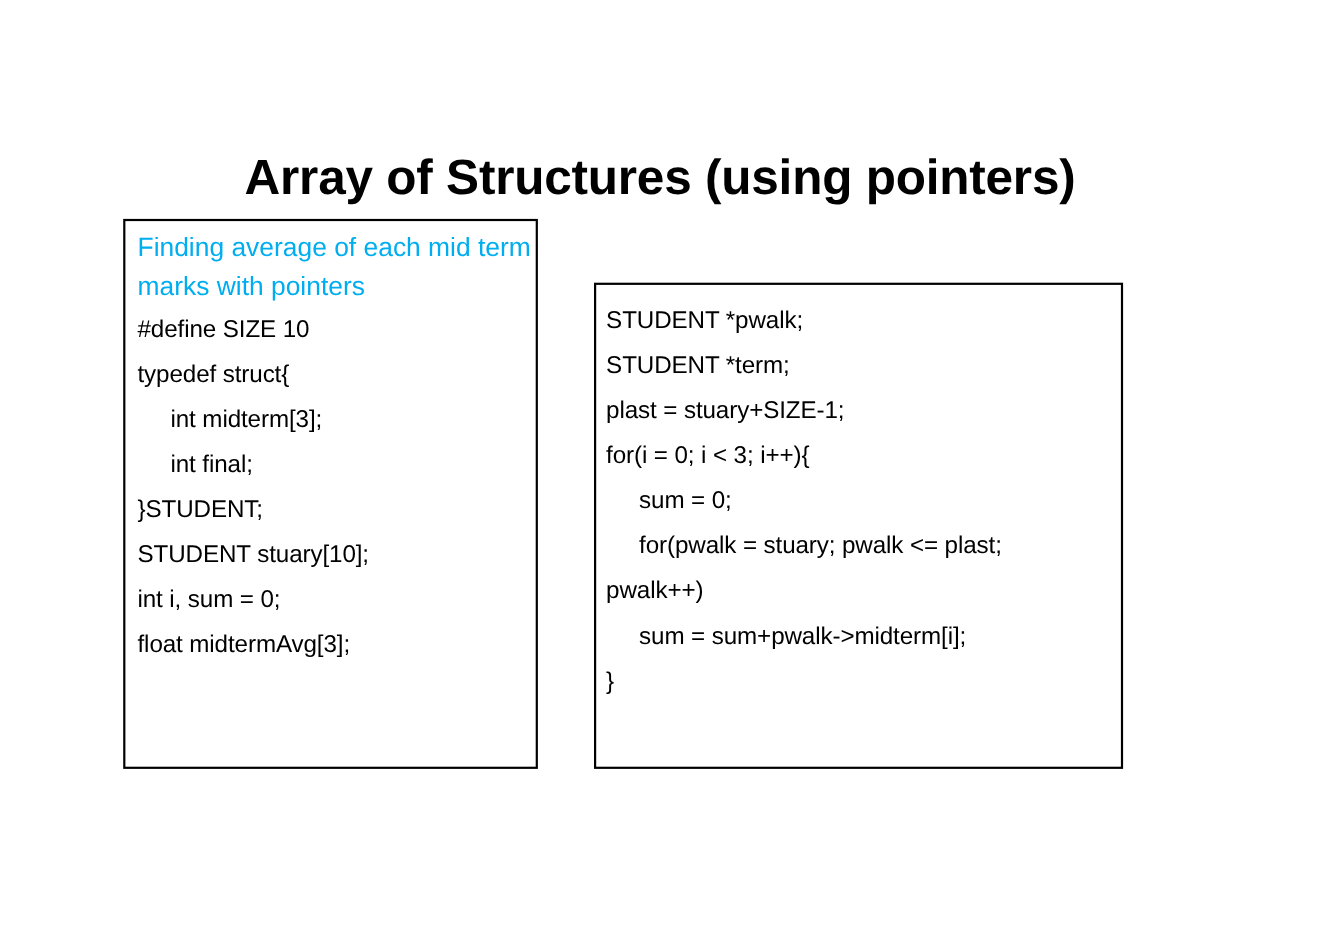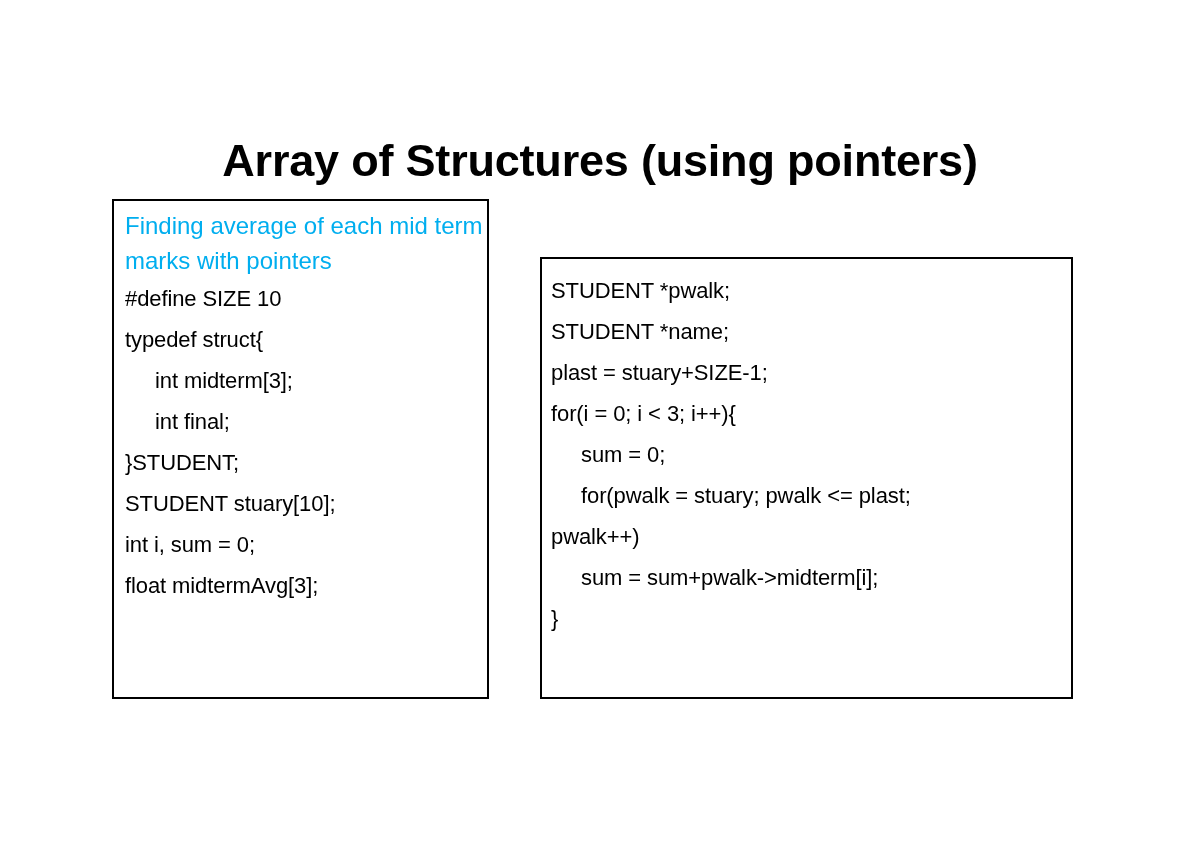--- a/index.html
+++ b/index.html
@@ -51,21 +51,21 @@
     left: 112px;
     top: 199px;
     width: 377px;
     height: 500px;
     padding: 7px 6px 6px 11px;
   }
 
   #right-code-box {
     left: 540px;
     top: 257px;
-    width: 533px;
+    width: 481px;
     height: 442px;
     padding: 11px 8px 6px 9px;
   }
 
   .note-line {
     color: #00AEEF;
     font-size: 24px;
     line-height: 35px;
     white-space: pre;
   }
@@ -101,21 +101,21 @@
     <div class="code-line">}STUDENT;</div>
     <div class="code-line">STUDENT stuary[10];</div>
     <div class="code-line">int i, sum = 0;</div>
     <div class="code-line">float midtermAvg[3];</div>
 
   </div>
 
   <div id="right-code-box" class="code-box">
 
     <div class="code-line">STUDENT *pwalk;</div>
-    <div class="code-line">STUDENT *name;</div>
+    <div class="code-line">STUDENT *term;</div>
     <div class="code-line">plast = stuary+SIZE-1;</div>
     <div class="code-line">for(i = 0; i &lt; 3; i++){</div>
     <div class="code-line indent-1">sum = 0;</div>
     <div class="code-line indent-1">for(pwalk = stuary; pwalk &lt;= plast;</div>
     <div class="code-line">pwalk++)</div>
     <div class="code-line indent-1">sum = sum+pwalk-&gt;midterm[i];</div>
     <div class="code-line">}</div>
 
   </div>
 

